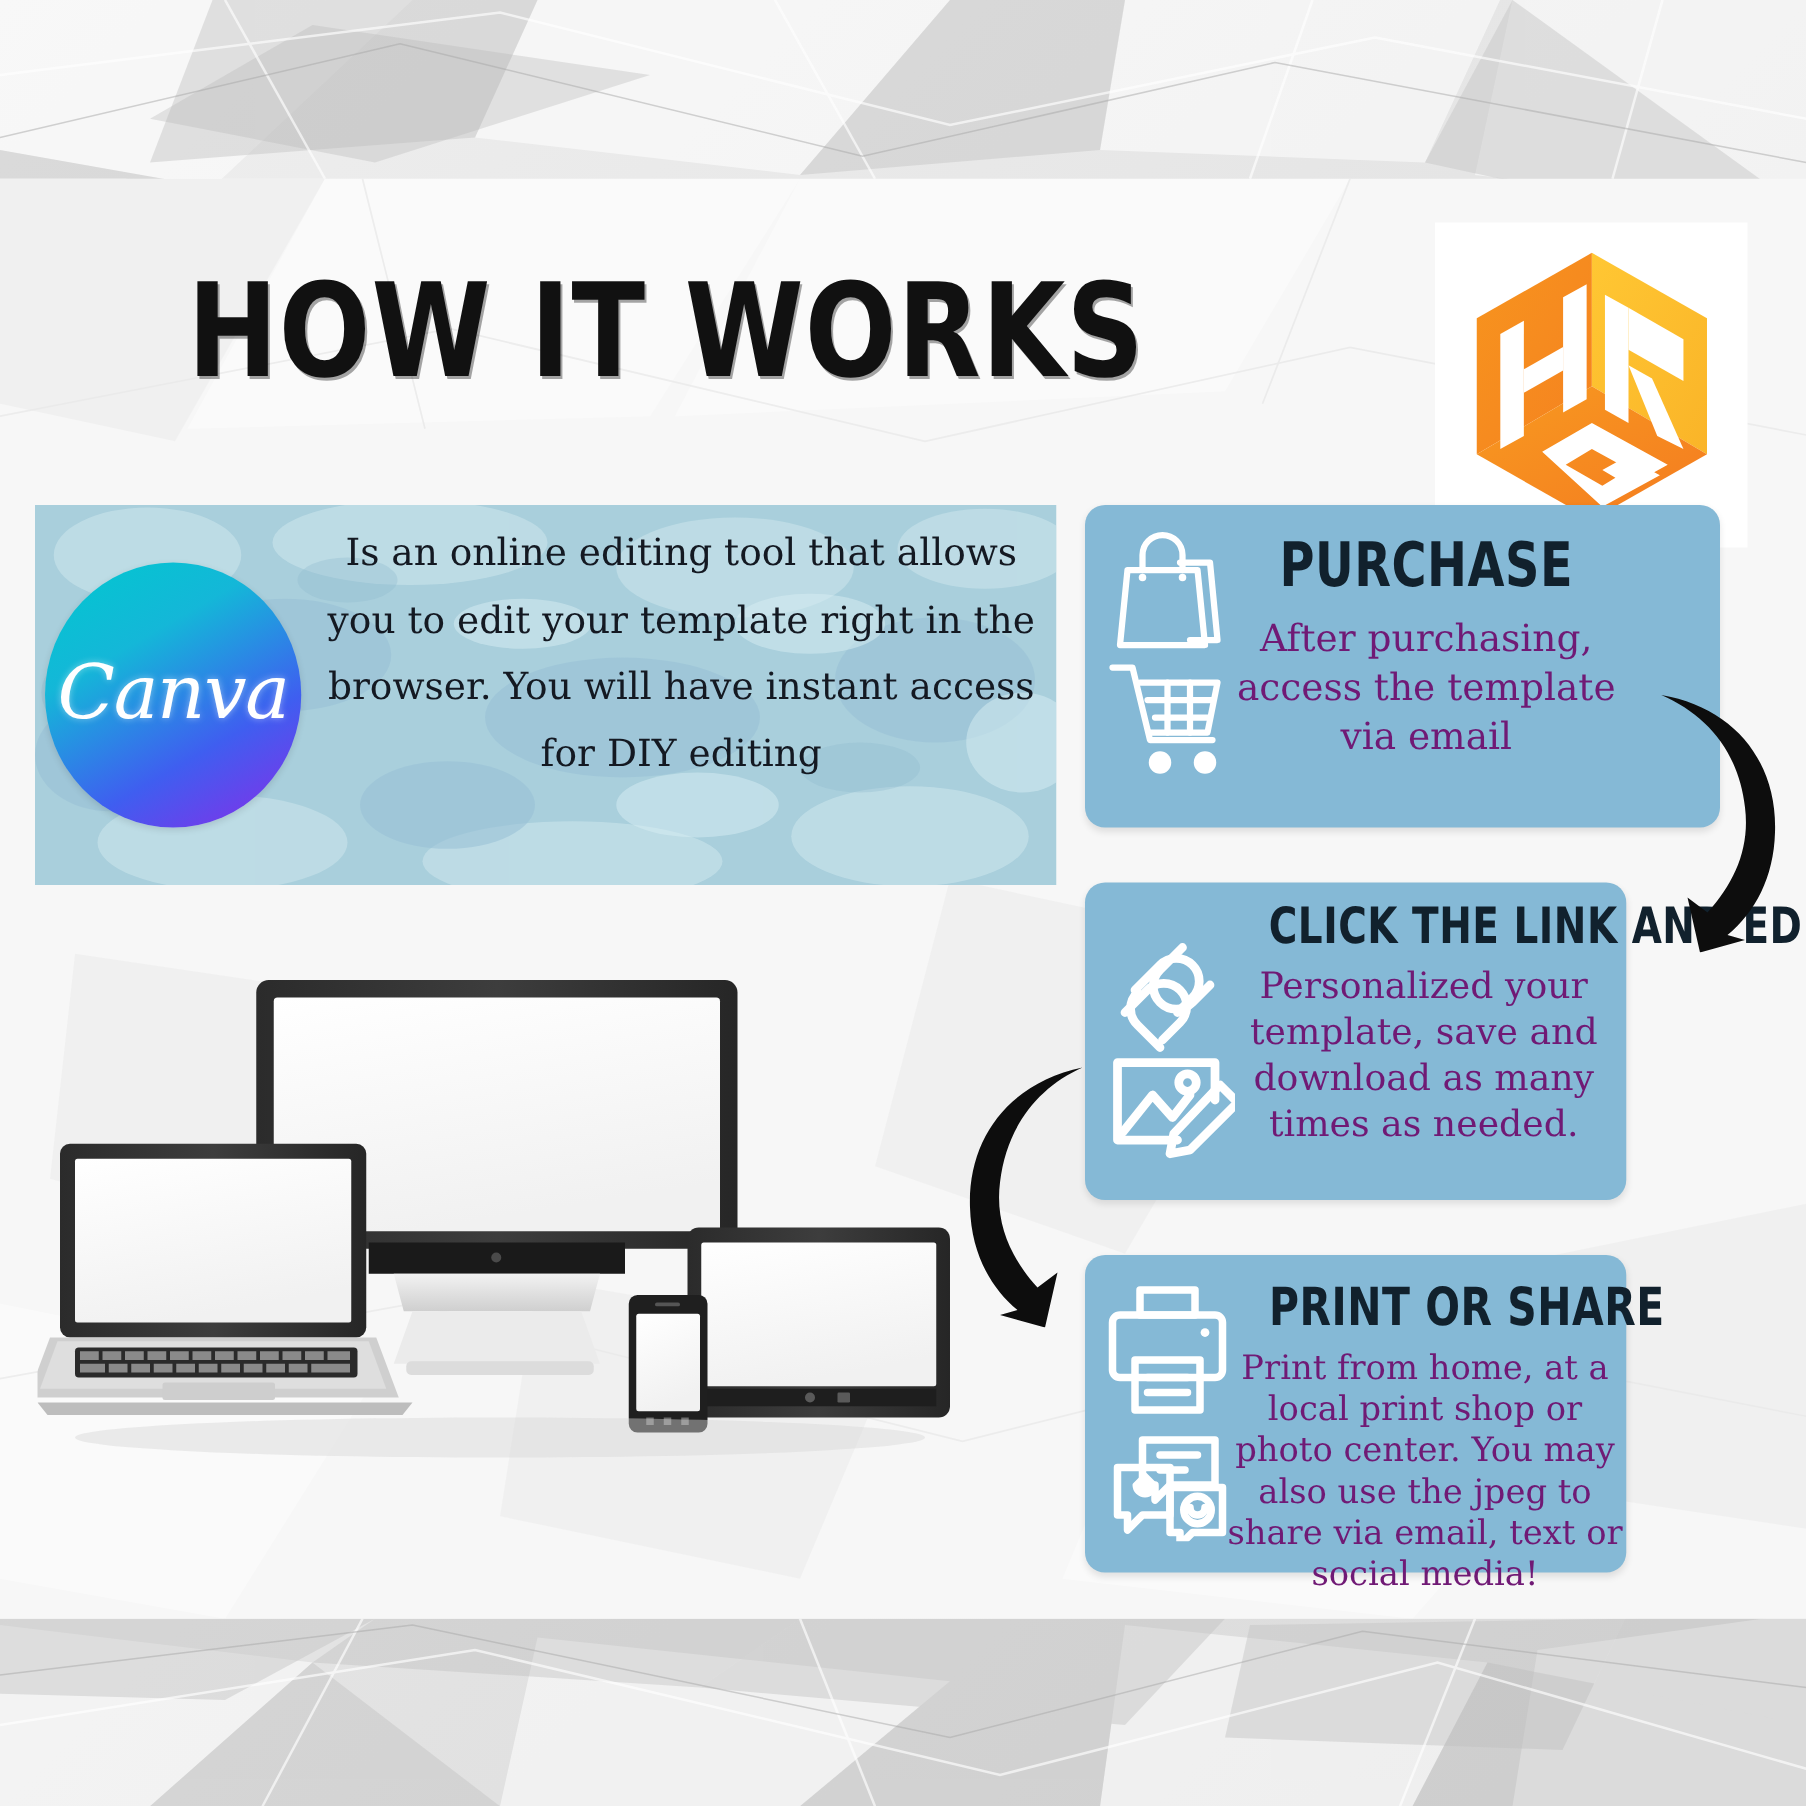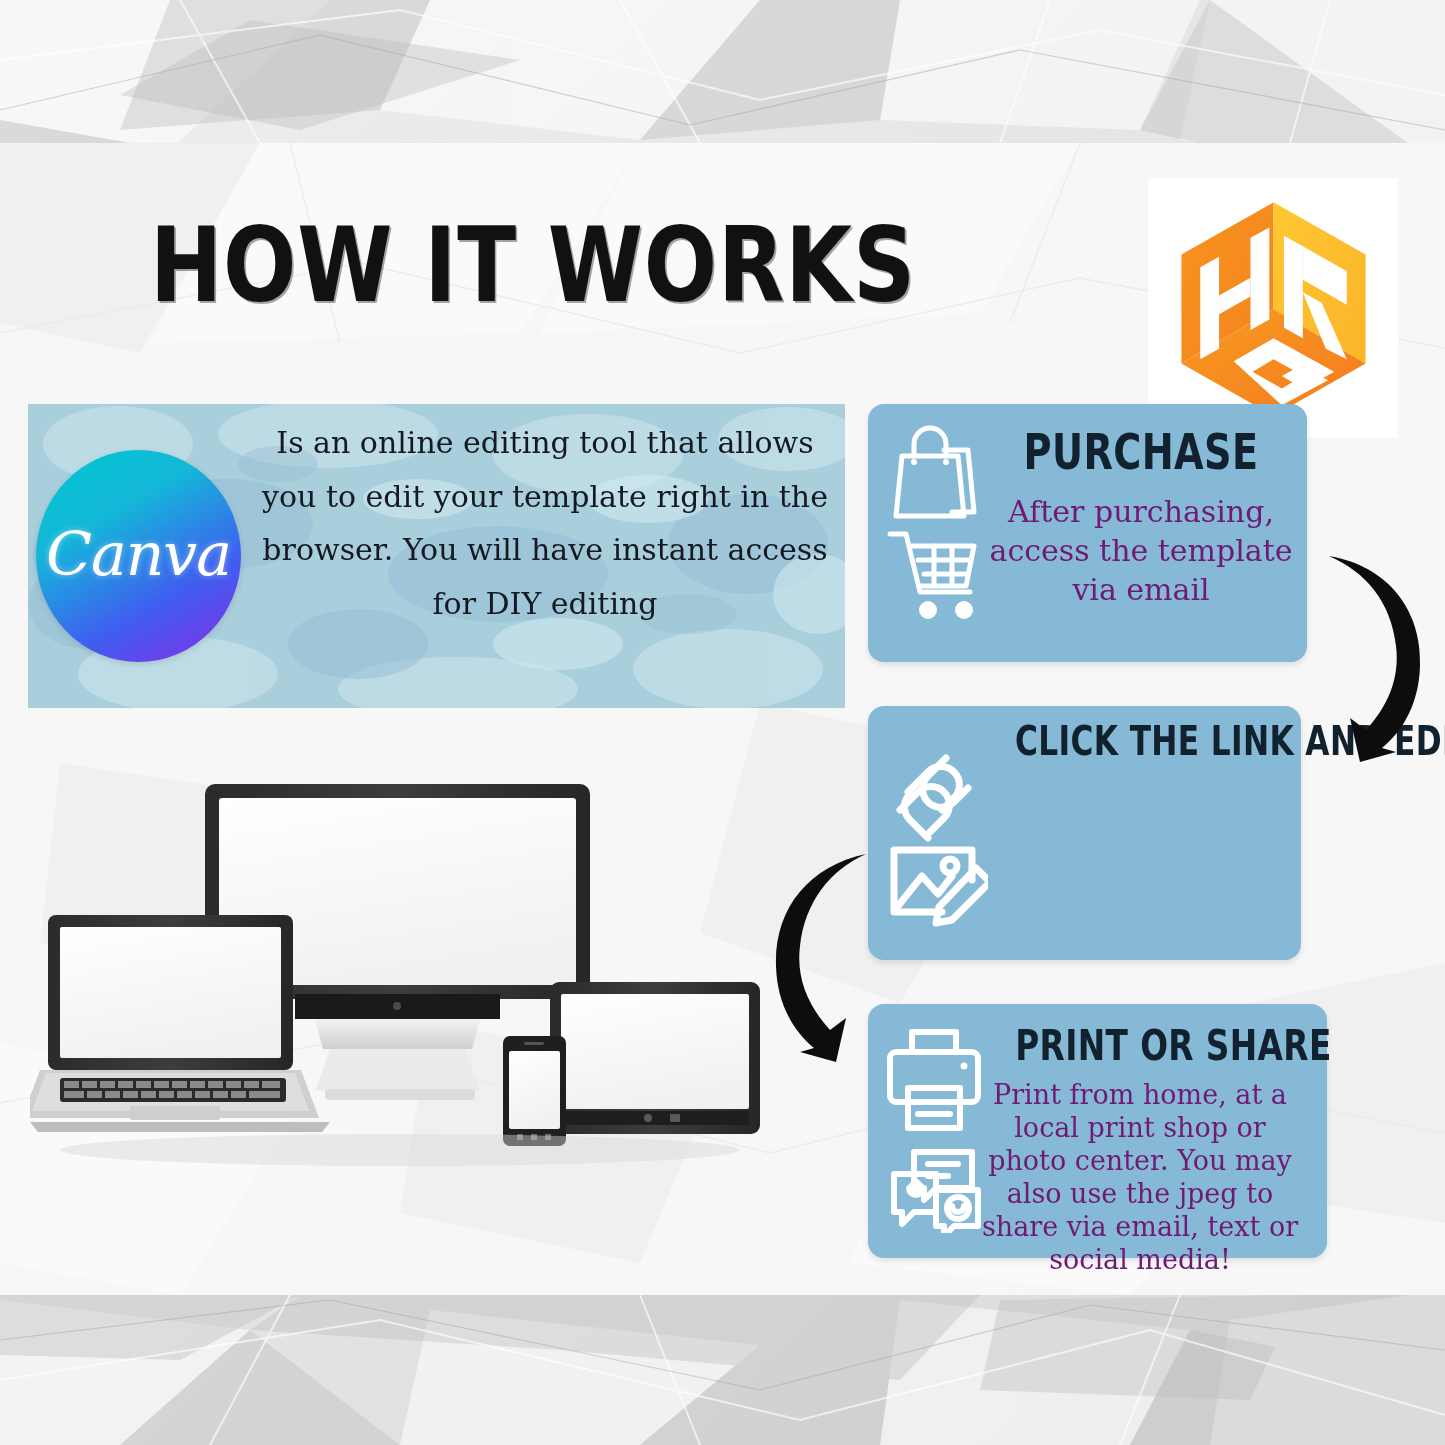--- a/index.html
+++ b/index.html
@@ -65,23 +65,23 @@
 
   
   .devices{position:absolute;left:30px;top:770px;width:742px;height:400px;}
   .devices svg{width:100%;height:100%;display:block;}
 
   
   .card{
     position:absolute;background:#85b9d6;border-radius:16px;
     box-shadow:0 3px 6px rgba(0,0,0,.10);
   }
-  #card-purchase{left:868px;top:404px;width:439px;height:258px;}
+  #card-purchase{left:868px;top:404px;width:508px;height:258px;}
   #card-edit    {left:868px;top:706px;width:433px;height:254px;}
-  #card-print   {left:868px;top:1004px;width:433px;height:254px;padding-left:26px;}
+  #card-print   {left:868px;top:1004px;width:433px;height:254px;}
 
   .card .icons{position:absolute;left:16px;top:14px;width:110px;}
   .card .icons svg{display:block;}
   .card .body{position:absolute;}
 
   .card-head{
     font-family:"DejaVu Sans",sans-serif;font-weight:bold;
     color:#11212d;text-align:center;letter-spacing:.5px;
     transform:scaleX(.78);transform-origin:center center;
     white-space:nowrap;
@@ -391,20 +391,21 @@
         <g>
           <path d="M10 130 h78 v30 M10 130 v62 h48"></path>
           <path d="M14 186 l24 -30 l16 18 l14 -18"></path>
           <circle cx="66" cy="146" r="7"></circle>
           <path d="M92 148 l14 14 l-38 38 l-16 3 l3 -16 z"></path>
         </g>
       </svg>
     </div>
     <div class="body">
       <div class="card-head">CLICK THE LINK AND EDIT YOURSELF</div>
+      <div class="card-sub">Personalized your template, save and download as many times as needed.</div>
     </div>
   </div>
 
   <div class="card" id="card-print">
     <div class="icons">
       <svg width="104" height="215" viewBox="0 0 104 215" fill="none" stroke="#ffffff" stroke-width="6" stroke-linecap="round" stroke-linejoin="round">
         <g>
           <path d="M28 14 h44 v20 h-44 z"></path>
           <path d="M12 34 h76 a6 6 0 0 1 6 6 v38 a6 6 0 0 1 -6 6 h-76 a6 6 0 0 1 -6 -6 v-38 a6 6 0 0 1 6 -6 z"></path>
           <circle cx="80" cy="48" r="3.5" fill="#ffffff" stroke="none"></circle>

